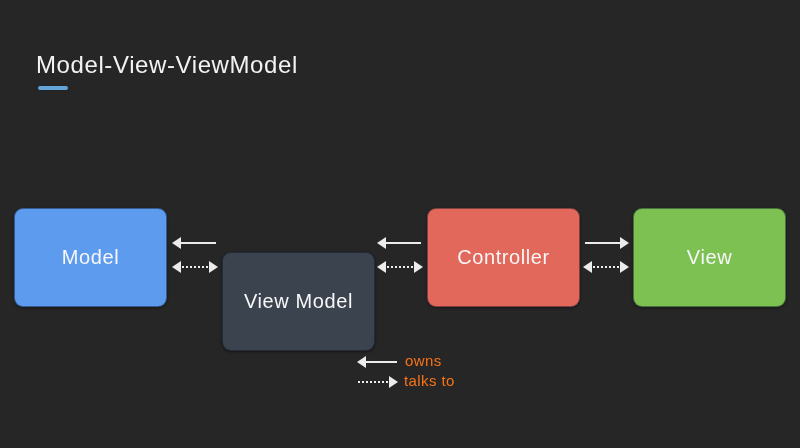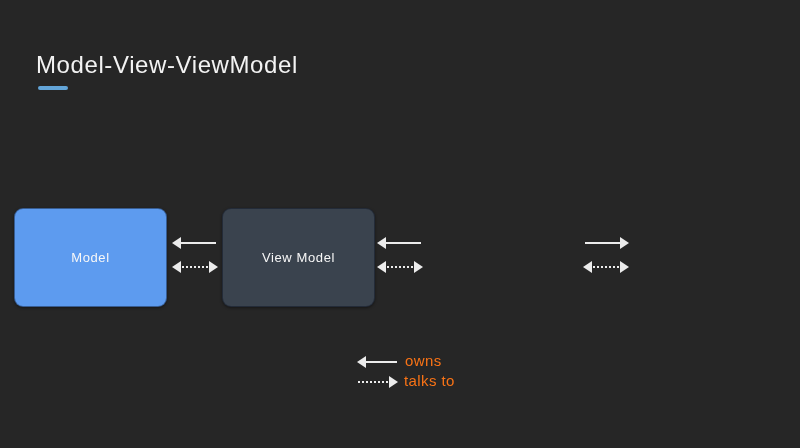--- a/index.html
+++ b/index.html
@@ -42,26 +42,26 @@
     height: 99px;
     border-radius: 9px;
     border: 1px solid rgba(8, 16, 30, 0.45);
     box-shadow: 0 1px 3px rgba(0,0,0,0.45);
     display: flex;
     align-items: center;
     justify-content: center;
   }
   .box .box-label {
     color: #f7f7f7;
-    font-size: 13px;
+    font-size: 20px;
     letter-spacing: 0.6px;
     font-weight: 500;
   }
   .box-model      { left: 14px;  }
-  .box-view-model { left: 222px; }
+  .box-view-model { left: 222px; margin-top: 44px; }
   .box-controller { left: 427px; }
   .box-view       { left: 633px; }
 
   
   .arrow {
     position: absolute;
     height: 0;
     border-top: 2px solid #ececec;
   }
   .arrow.dashed { border-top-style: dotted; }
@@ -113,20 +113,26 @@
 
   <h1 class="page-title">Model-View-ViewModel</h1>
   <div class="title-underline" style="background-color: rgb(99, 165, 216);"></div>
 
   <div class="box box-model" style="background-color: rgb(93, 155, 239);">
     <span class="box-label">Model</span>
   </div>
   <div class="box box-view-model" style="background-color: rgb(58, 67, 78);">
     <span class="box-label">View Model</span>
   </div>
+  <div class="box box-controller" style="background-color: rgb(226, 104, 91);">
+    <span class="box-label">Controller</span>
+  </div>
+  <div class="box box-view" style="background-color: rgb(125, 193, 83);">
+    <span class="box-label">View</span>
+  </div>
 
   <div class="arrow gap1 row-solid head-left"></div>
   <div class="arrow gap1 row-dashed dashed head-left head-right"></div>
 
   <div class="arrow gap2 row-solid head-left"></div>
   <div class="arrow gap2 row-dashed dashed head-left head-right"></div>
 
   <div class="arrow gap3 row-solid head-right"></div>
   <div class="arrow gap3 row-dashed dashed head-left head-right"></div>
 

